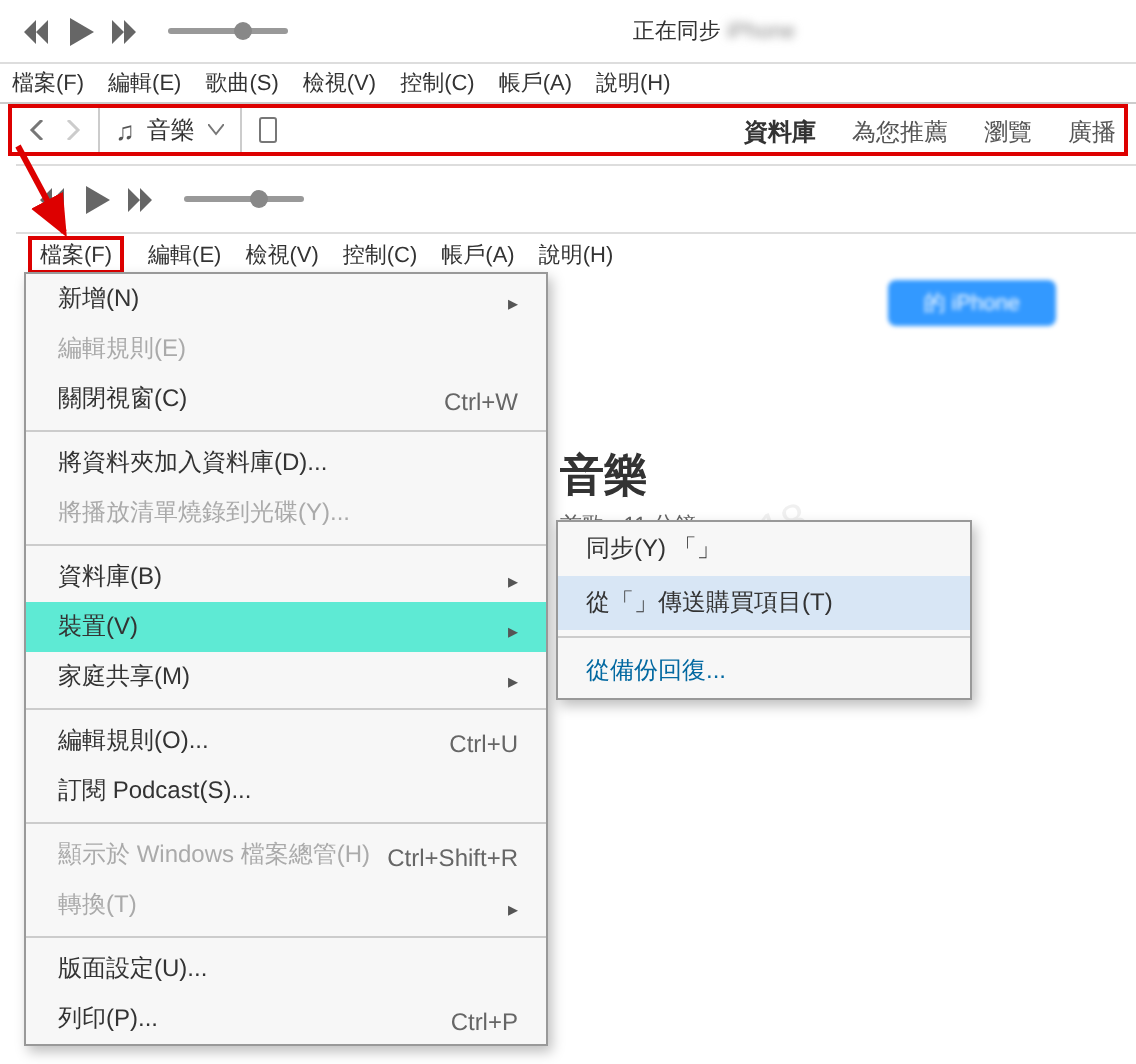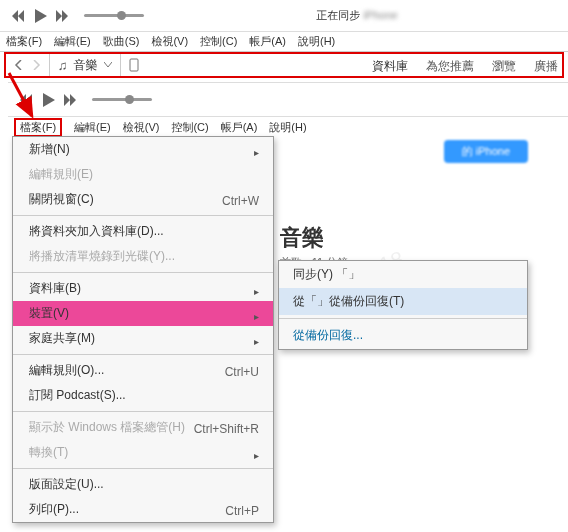--- a/index.html
+++ b/index.html
@@ -22,45 +22,45 @@
 .menu-bar span { cursor: default; }
 
 
 .music-row { height: 26px; display: flex; align-items: center; border: 2px solid #d00; margin: 0 4px; position: relative; }
 .music-row .seg { display: flex; align-items: center; height: 100%; padding: 0 8px; }
 .music-row .divider { width: 1px; background: #ccc; height: 100%; }
 .note { font-size: 13px; color: #555; margin-right: 6px; }
 
 
 .tab-row { position: absolute; right: 10px; top: 58px; display: flex; gap: 18px; font-size: 12px; color: #555; }
-.tab-row .active { color: #333; font-weight: 400; }
+.tab-row .active { color: #333; font-weight: 700; }
 
 
 .second-window { position: absolute; top: 82px; left: 8px; right: 0; background: #fff; border-top: 1px solid #ddd; }
 .top-playback2 { height: 34px; display: flex; align-items: center; padding: 0 8px; border-bottom: 1px solid #ddd; }
 .apple-logo { font-size: 20px; color: #666; margin-left: auto; margin-right: 120px; }
 
 
 .red-arrow { position: absolute; top: 68px; left: 4px; z-index: 50; }
 
 
 .menu-bar2 { height: 20px; display: flex; align-items: center; padding: 0 6px; gap: 12px; font-size: 11px; }
 .file-menu-label { border: 2px solid #d00; padding: 0 4px; background: #fff; }
 
 
 .dropdown { position: absolute; top: 136px; left: 12px; width: 262px; background: #f7f7f7; border: 1px solid #999; box-shadow: 2px 3px 6px rgba(0,0,0,0.25); z-index: 20; }
 .dropdown-item { display: flex; justify-content: space-between; align-items: flex-end; padding: 4px 14px 4px 16px; font-size: 12px; cursor: default; }
 .dropdown-item.sub::after { content: '▸'; font-size: 10px; color: #555; }
 .dropdown-item.disabled { color: #aaa; }
 .dropdown-sep { height: 1px; background: #ccc; margin: 3px 0; }
 .dropdown-item .shortcut { color: #666; font-size: 12px; }
-.dropdown-item.highlighted { background: #ec4899; }
-
-
-.submenu { position: absolute; top: 260px; left: 278px; width: 250px; background: #f7f7f7; border: 1px solid #999; box-shadow: 2px 3px 6px rgba(0,0,0,0.25); z-index: 30; }
+.dropdown-item.highlighted { background: #5eead4; }
+
+
+.submenu { position: absolute; top: 260px; left: 278px; width: 208px; background: #f7f7f7; border: 1px solid #999; box-shadow: 2px 3px 6px rgba(0,0,0,0.25); z-index: 30; }
 .submenu-item { padding: 5px 14px; font-size: 12px; display: flex; align-items: center; }
 .submenu-item.highlighted { background: #d8e6f5; }
 .submenu-item.disabled { color: #0369a1; }
 .submenu-sep { height: 1px; background: #ccc; margin: 3px 0; }
 
 
 .content-area { position: absolute; top: 140px; left: 280px; right: 10px; }
 .blue-btn { background: #3399ff; color: #fff; padding: 4px 18px; border-radius: 4px; font-size: 11px; display: inline-block; float: right; margin-right: 30px; filter: blur(1px); }
 .music-title { margin-top: 60px; font-size: 22px; font-weight: 600; margin-left: 0; }
 .music-sub { font-size: 11px; color: #666; margin-top: 2px; }
@@ -239,21 +239,21 @@
       </div>
     <div class="dropdown-item">
         <span>列印(P)...</span>
         <span class="shortcut">Ctrl+P</span>
       </div>
 
   </div>
 
   <div class="submenu">
     <div class="submenu-item"><span>同步(Y)</span>&nbsp;「<span class="blur"></span>」</div>
-    <div class="submenu-item highlighted"><span>從</span>「<span class="blur"></span>」<span>從備份回復(T)</span></div>
+    <div class="submenu-item highlighted"><span>從</span>「<span class="blur"></span>」<span>傳送購買項目(T)</span></div>
     <div class="submenu-sep"></div>
     <div class="submenu-item disabled">
         <span>從備份回復...</span>
       </div>
   </div>
 
   <div class="sidebar-bottom">
     <div class="sb-item">
         <span class="sb-icon">▥</span>
         <span>書籍</span>

